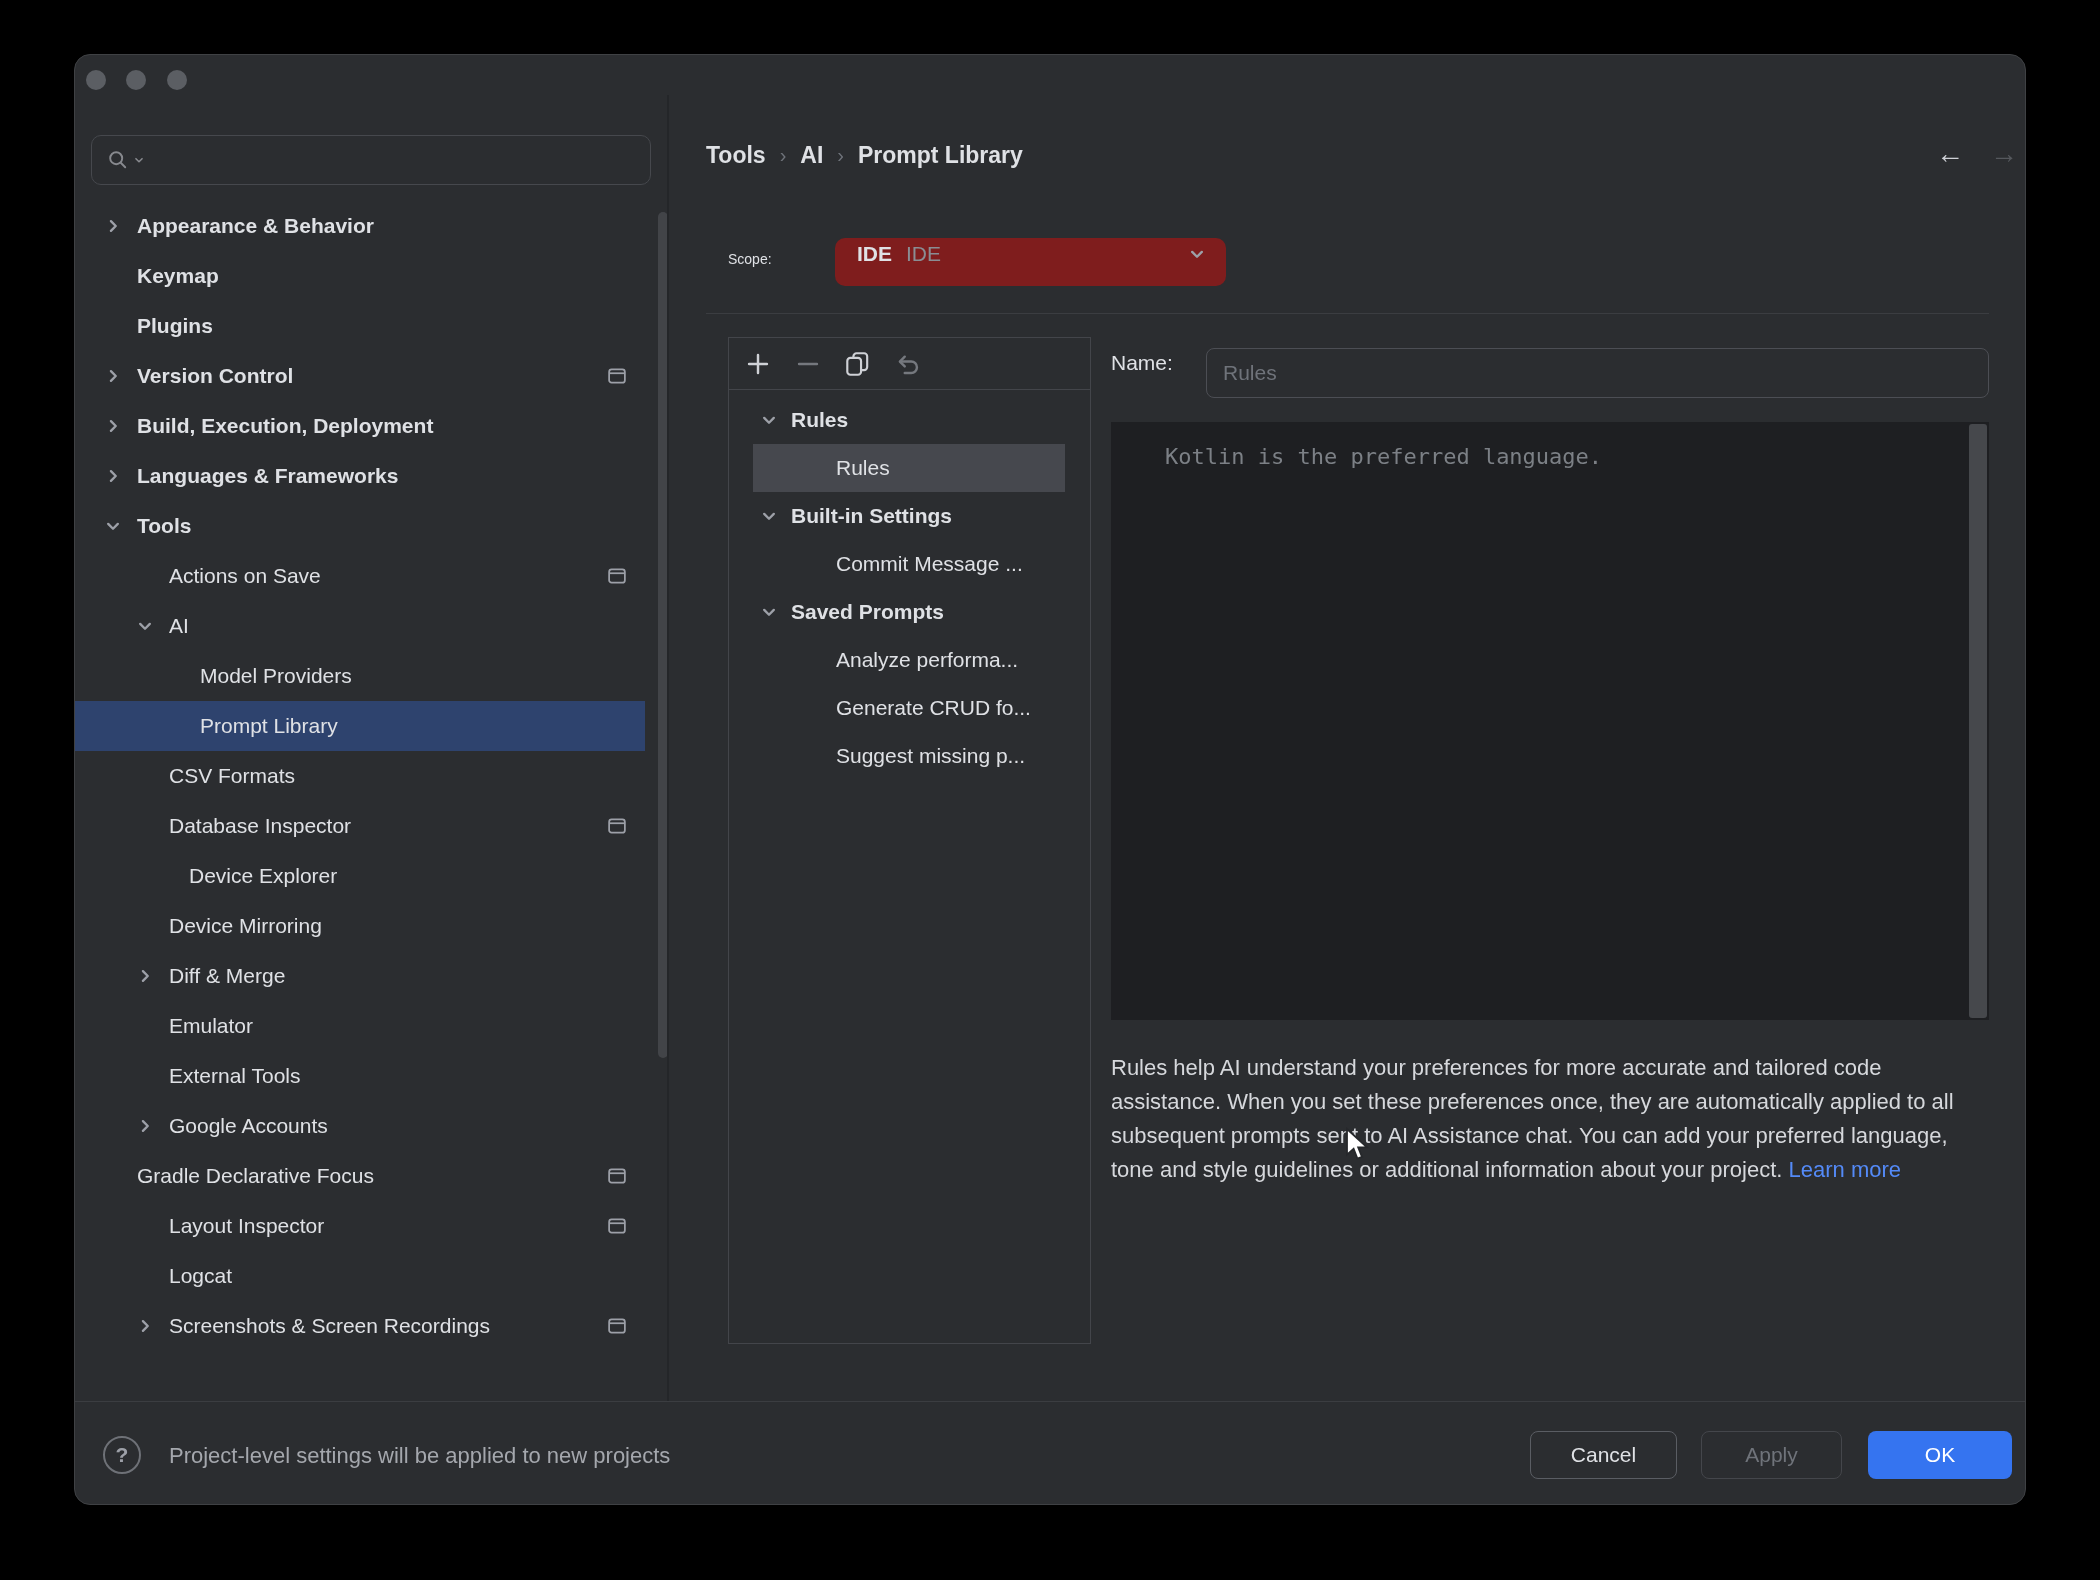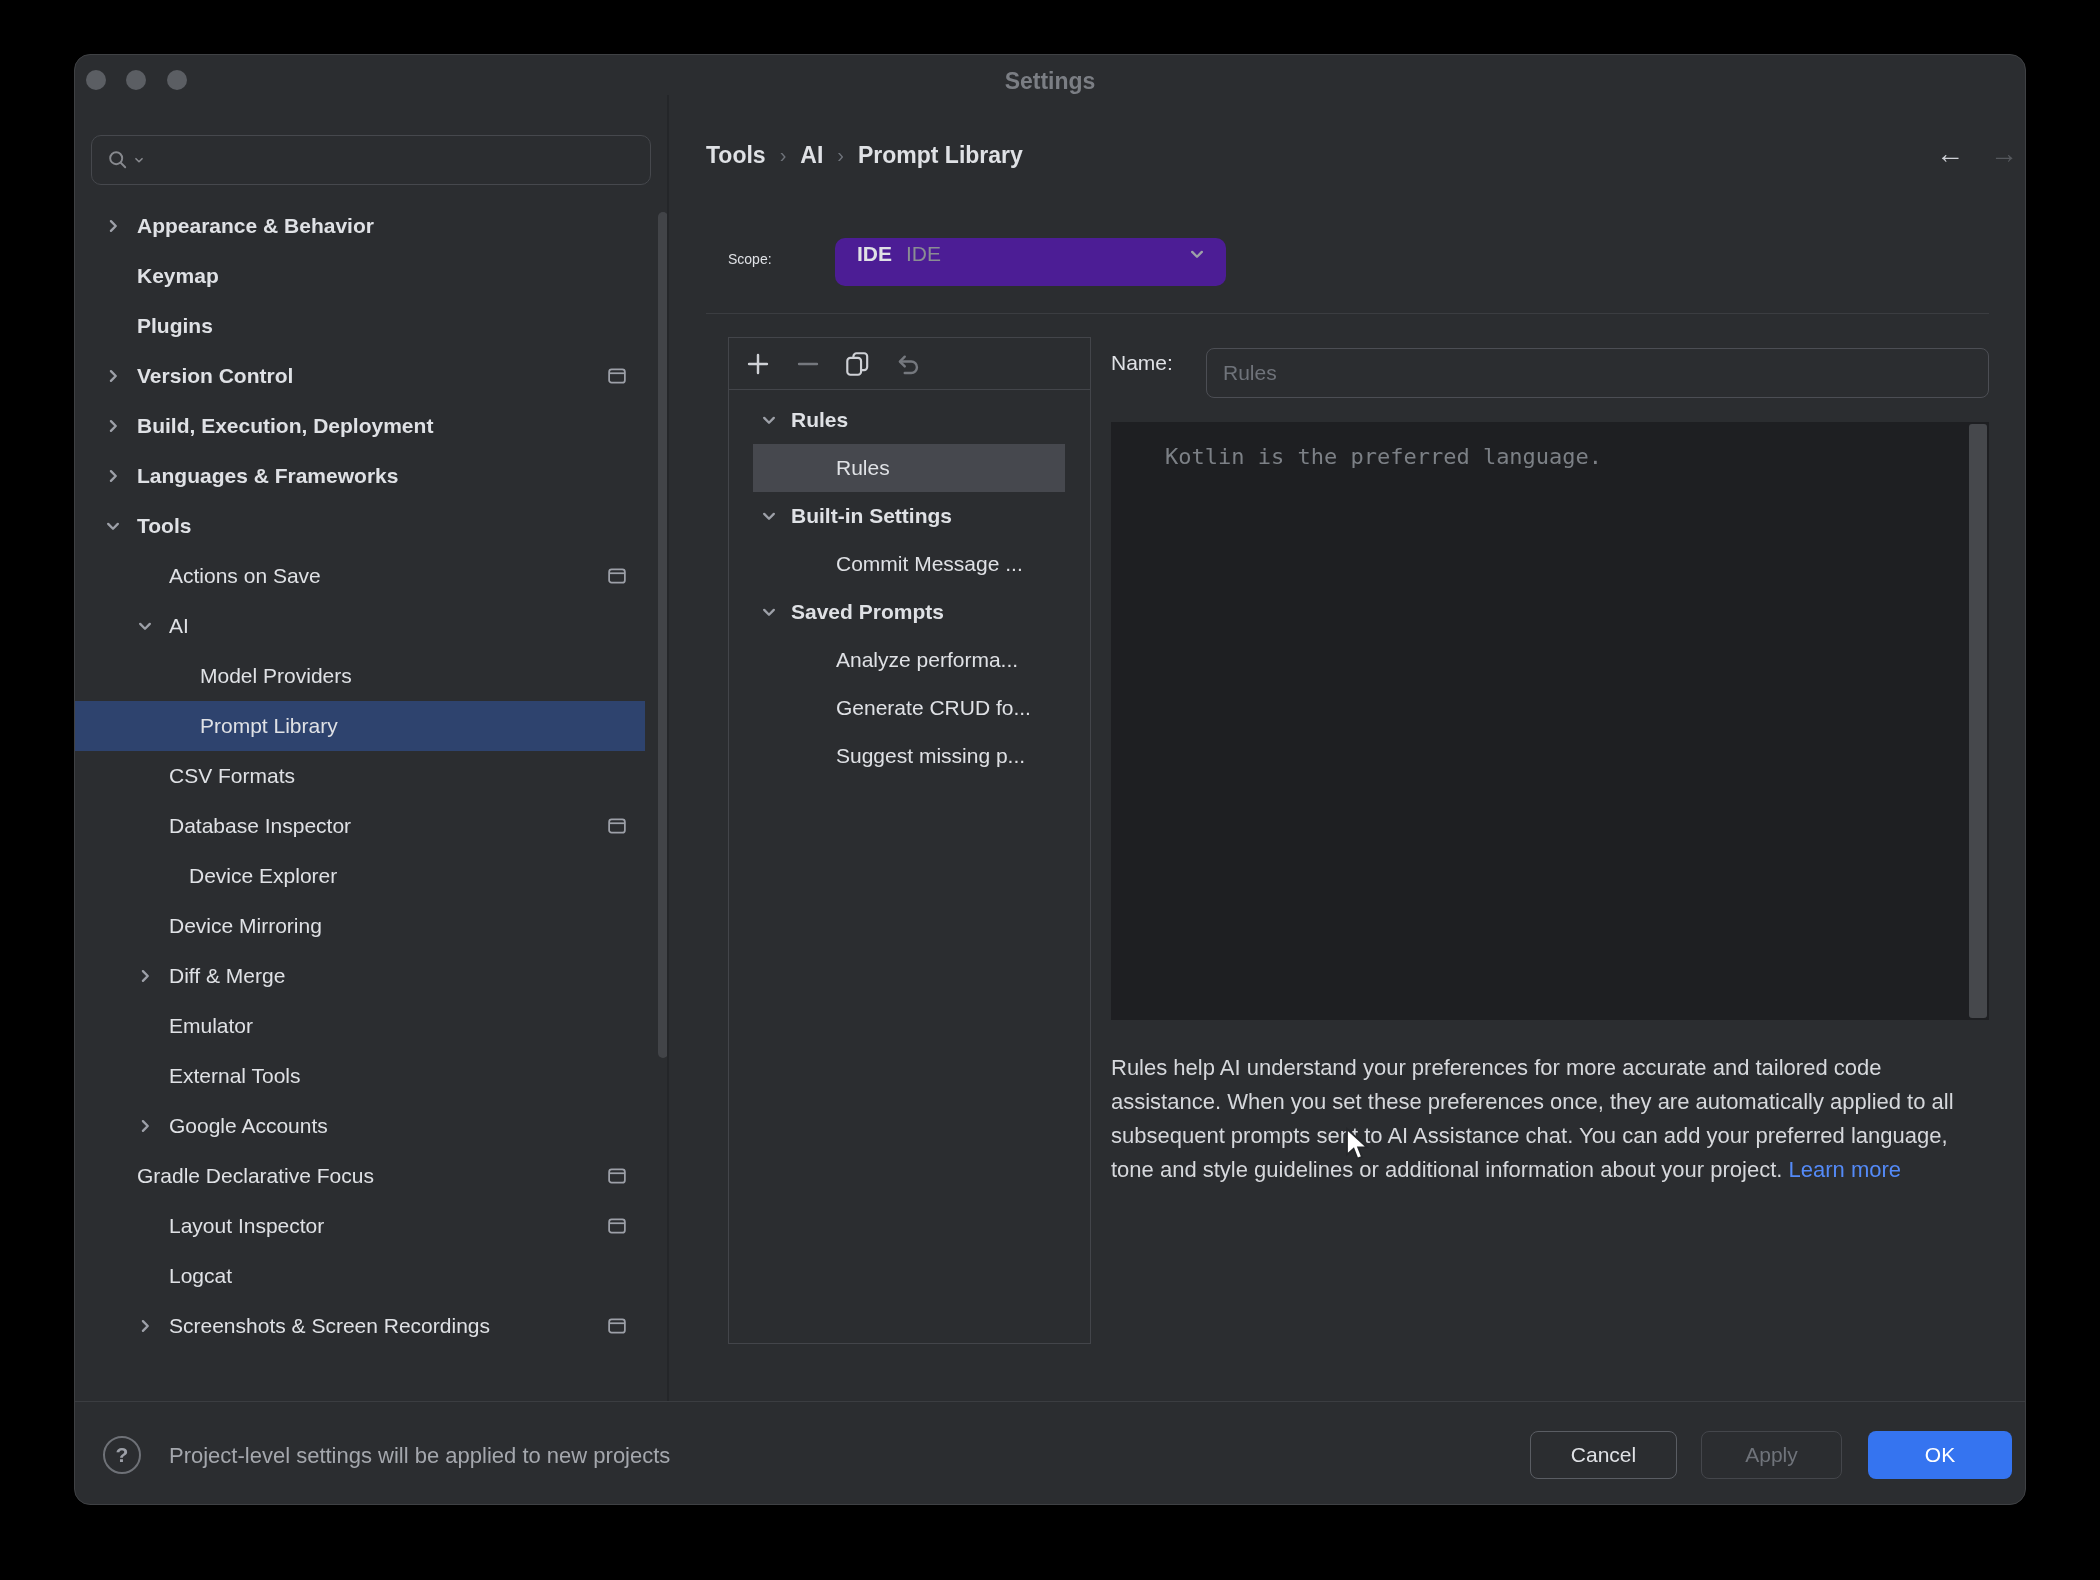--- a/index.html
+++ b/index.html
@@ -34,21 +34,21 @@
   
   .breadcrumb { position:absolute; left:631px; top:87px; display:flex; align-items:center;
                 gap:14px; font-size:23px; font-weight:700; }
   .crumb-sep { color:#6f737a; font-weight:400; font-size:20px; }
   .nav-arrow { position:absolute; top:82px; font-size:28px; line-height:34px; width:44px; text-align:center; }
   .nav-back { left:1853px; color:#ced0d6; }
   .nav-fwd  { left:1907px; color:#55585d; }
 
   .scope-label { position:absolute; left:653px; top:196px; font-size:14px; }
   .scope-select { position:absolute; left:760px; top:183px; width:391px; height:48px;
-                  background:#4c1d95; border-radius:10px; display:flex; align-items:center;
+                  background:#7f1d1d; border-radius:10px; display:flex; align-items:center;
                   padding:0 18px 16px 22px; font-size:21px; }
   .scope-badge { font-weight:700; }
   .scope-value { color:#8a8d93; margin-left:14px; }
   .scope-chev { margin-left:auto; display:flex; }
   .h-divider { position:absolute; left:631px; top:258px; width:1283px; height:1px; background:#3b3d41; }
 
   
   .prompt-panel { position:absolute; left:653px; top:282px; width:363px; height:1007px;
                   border:1px solid #43454a; }
   .panel-toolbar { height:52px; display:flex; align-items:center; gap:20px; padding-left:14px;
@@ -90,21 +90,20 @@
   .cursor { position:absolute; left:1268px; top:1072px; }
 </style>
 </head>
 <body>
 
 <div class="window">
 
   <span class="tl c"></span>
   <span class="tl m"></span>
   <span class="tl z"></span>
-  <div class="win-title">Settings</div>
 
   <div class="search-box">
     <span style="display:flex;">
       <svg width="24" height="24" viewBox="0 0 20 20" fill="none">
         <circle cx="8.5" cy="8.5" r="5" stroke="#87898e" stroke-width="1.6"></circle>
         <path d="M12.3 12.3L16 16" stroke="#87898e" stroke-width="1.6" stroke-linecap="round"></path>
       </svg>
     </span>
     <span style="display:flex;">
       <svg width="14" height="14" viewBox="0 0 16 16" fill="none">

